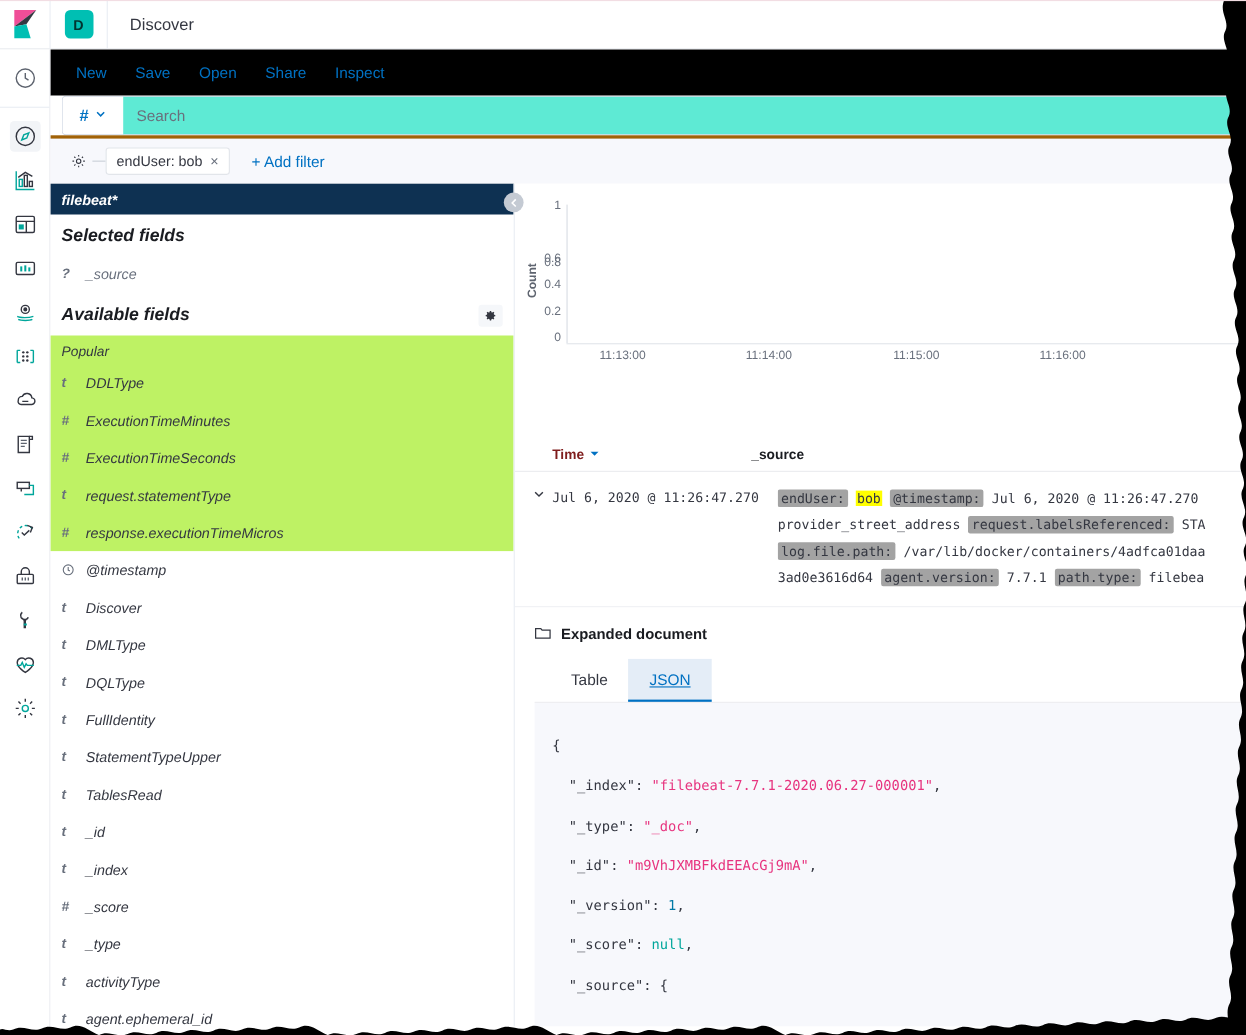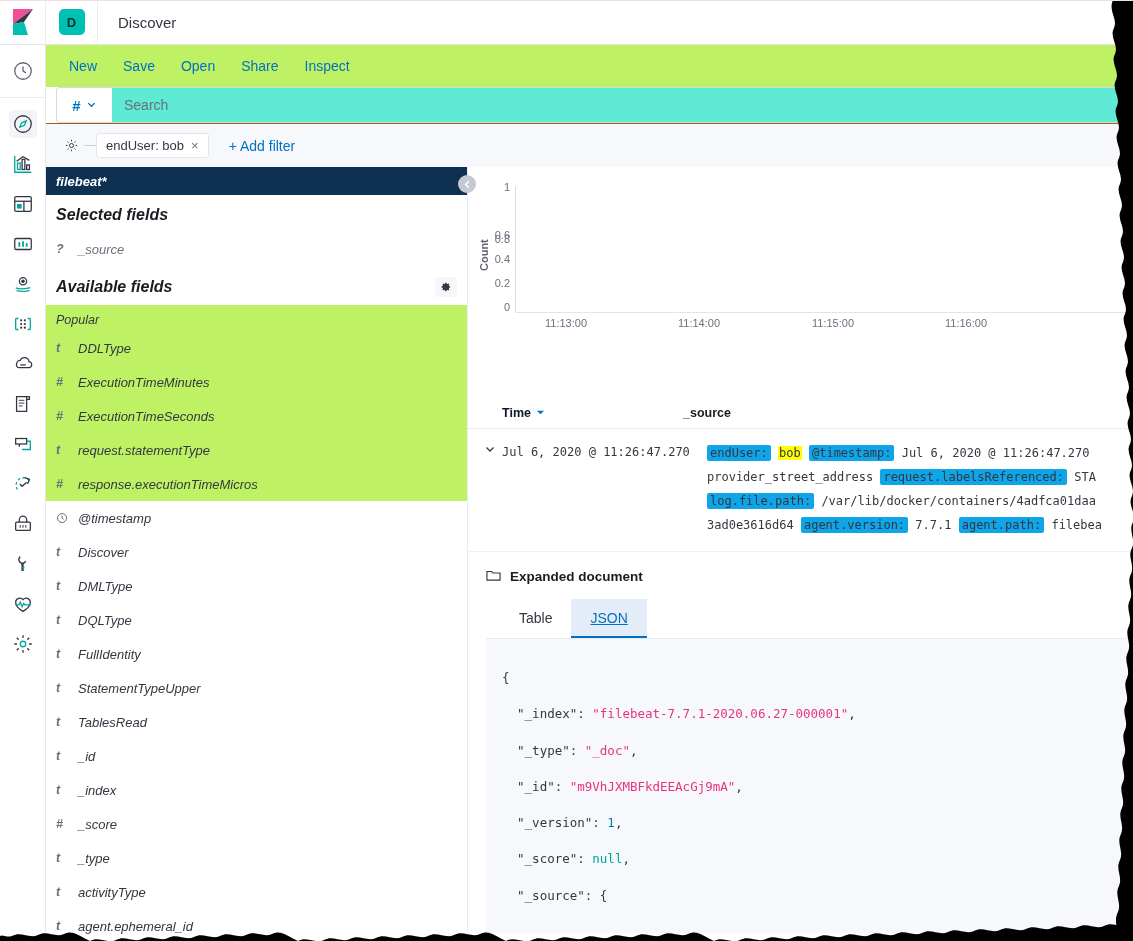--- a/index.html
+++ b/index.html
@@ -47,42 +47,42 @@
   .rail-item.active .ic-wrap {
     background:#f2f4f7; border-radius:4px; width:28px; height:28px;
     display:flex; align-items:center; justify-content:center;
   }
 
   
   .main { position:absolute; top:45px; left:46px; width:1087px; height:896px; background:#fff; }
 
   .menubar {
     height:42px; display:flex; align-items:center; gap:0px; padding-left:10px;
-    background:#bef264;
+    background:#000000;
   }
   .menubar a {
     color:#0071c2; font-size:14px; padding:4px 13px; text-decoration:none; cursor:pointer;
   }
 
   .querybar { padding:0 0 0 10px; background:#fff; }
   .qb-row { display:flex; height:36px; }
   .qb-prefix {
     width:56px; border:1px solid #d3dae6; border-right:none; border-radius:4px 0 0 4px;
     background:#fff; display:flex; align-items:center; justify-content:center; gap:5px;
     cursor:pointer;
   }
   .qb-prefix .hash { color:#0071c2; font-size:15px; font-weight:700; }
   .qb-input {
     flex:1; border:1px solid #d3dae6; border-left:none; border-radius:0 4px 4px 0;
     background:#5eead4; padding:0 12px; font-size:14px; color:#69707d;
     display:flex; align-items:center;
   }
 
   .filterbar {
-    height:44px; background:#f7f8fc; border-top:1px solid #a16207;
+    height:44px; background:#f7f8fc; border-top:3px solid #a16207;
     display:flex; align-items:center; padding-left:12px; gap:0;
   }
   .filter-gear { width:26px; display:flex; align-items:center; justify-content:center; cursor:pointer; }
   .filter-dash { width:12px; height:1px; background:#c9cfd8; }
   .filter-pill {
     display:inline-flex; align-items:center; gap:7px;
     border:1px solid #e2e5ea; background:#fff; border-radius:3px;
     padding:4px 9px; font-size:13px; color:#343741; cursor:pointer;
   }
   .filter-pill .x { color:#69707d; font-size:13px; }
@@ -123,27 +123,27 @@
     transform-origin:left top; font-size:11px; font-weight:700; color:#5e646f;
   }
   .ytick { position:absolute; right:0; font-size:11px; color:#69707d; text-align:right; width:24px; }
   .xtick { position:absolute; top:4px; font-size:11px; color:#69707d; transform:translateX(-50%); }
 
   
   .tbl-head {
     display:flex; border-bottom:1px solid #eaecef; height:32px; align-items:center;
     padding-left:10px;
   }
-  .th-time { width:205px; font-size:12.5px; font-weight:700; color:#0f172a; padding-left:24px; display:flex; align-items:flex-start; gap:5px; cursor:pointer;}
+  .th-time { width:205px; font-size:12.5px; font-weight:700; color:#7f1d1d; padding-left:24px; display:flex; align-items:flex-start; gap:5px; cursor:pointer;}
   .th-src { font-size:12.5px; font-weight:700; color:#1a1c21; }
   .tbl-row { display:flex; padding:12px 0 14px 10px; border-bottom:1px solid #f0f1f4; }
   .td-exp { width:24px; display:flex; align-items:flex-start; justify-content:center; padding-top:2px; cursor:pointer; }
   .td-time { width:205px; font-family:"DejaVu Sans Mono", monospace; font-size:12px; color:#343741; line-height:1.9; }
   .td-src { flex:1; font-family:"DejaVu Sans Mono", monospace; font-size:12px; color:#343741; line-height:2.0; white-space:nowrap; overflow:hidden; }
-  .kv { background:#0ea5e9; border-radius:2px; padding:1px 3px; }
+  .kv { background:#a3a3a3; border-radius:2px; padding:1px 3px; }
   .hl { background:#ffff00; padding:0 1px; }
 
   
   .exp-doc { padding:16px 0 0 18px; }
   .exp-title { display:flex; align-items:center; gap:9px; font-size:13.5px; font-weight:700; color:#1a1c21; }
   .tabs { display:flex; margin-top:14px; padding-left:14px; border-bottom:1px solid #eaecef; }
   .tab { padding:11px 19px 10px 19px; font-size:14px; color:#343741; cursor:pointer; }
   .tab.active {
     background:#e4edf7; color:#0071c2; text-decoration:underline;
     border-bottom:2px solid #0071c2; font-weight:400;
@@ -543,21 +543,21 @@
             <div class="td-exp">
               <svg width="12" height="12" viewBox="0 0 12 12" fill="none" stroke="#343741" stroke-width="1.3">
                 <path d="M2.5 4.5L6 8l3.5-3.5"></path>
               </svg>
             </div>
             <div class="td-time">Jul 6, 2020 @ 11:26:47.270</div>
             <div class="td-src">
               <div><span class="kv">endUser:</span> <span class="hl">bob</span> <span class="kv">@timestamp:</span> <span>Jul 6, 2020 @ 11:26:47.270</span></div>
               <div><span>provider_street_address</span> <span class="kv">request.labelsReferenced:</span> <span>STA</span></div>
               <div><span class="kv">log.file.path:</span> <span>/var/lib/docker/containers/4adfca01daa</span></div>
-              <div><span>3ad0e3616d64</span> <span class="kv">agent.version:</span> <span>7.7.1</span> <span class="kv">agent.path:</span> <span>filebea</span></div>
+              <div><span>3ad0e3616d64</span> <span class="kv">agent.version:</span> <span>7.7.1</span> <span class="kv">path.type:</span> <span>filebea</span></div>
             </div>
           </div>
         </div>
 
         <div class="exp-doc">
           <div class="exp-title">
             <span>
               <svg width="15" height="14" viewBox="0 0 16 14" fill="none" stroke="#343741" stroke-width="1.2">
                 <path d="M1 3.2h5l1.3 1.6H15v7.6H1z"></path>
               </svg>

